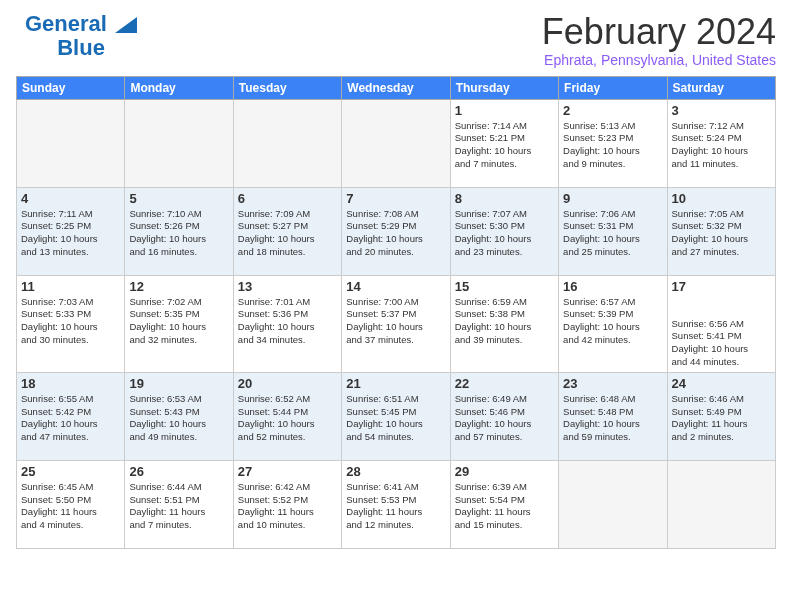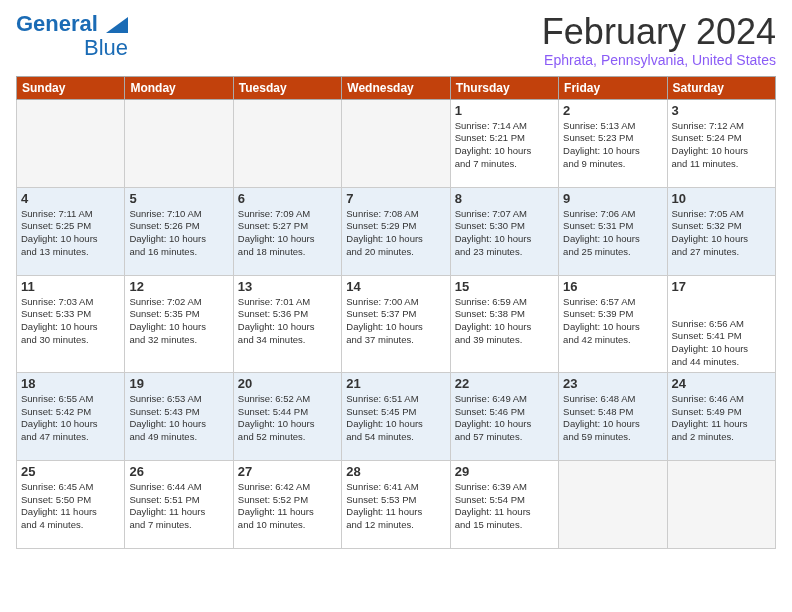--- a/index.html
+++ b/index.html
@@ -16,21 +16,22 @@
     }
     .header-area {
       display: flex;
       justify-content: space-between;
       align-items: flex-start;
       margin-bottom: 8px;
     }
     .logo {
       display: flex;
       flex-direction: column;
-      align-items: flex-end;
+      align-items: center;
+      margin-left: 9px;
     }
     .logo-text {
       font-size: 22px;
       font-weight: bold;
       color: #333;
       line-height: 1.1;
     }
     .logo-text span.blue { color: #1a6bb5; }
     .title-area {
       text-align: right;
@@ -44,21 +45,21 @@
     .location {
       font-size: 14px;
       color: #8b5cf6;
     }
     .calendar {
       width: 100%;
       border-collapse: collapse;
       table-layout: fixed;
     }
     .calendar th {
-      background-color: #c2410c;
+      background-color: #3b82f6;
       color: #fff;
       font-size: 12px;
       font-weight: bold;
       padding: 4px 5px;
       text-align: left;
       border: 1px solid #aaa;
     }
     .calendar td {
       border: 1px solid #ccc;
       vertical-align: top;
@@ -92,21 +93,21 @@
   <div class="header-area">
     <div class="logo">
       <div style="display:flex; align-items:center;">
         <span class="logo-text">
           <span class="blue">General</span>
           <svg width="22" height="16" viewBox="0 0 22 16" style="vertical-align:middle; margin-left:2px;">
             <polygon points="0,16 22,0 22,16" fill="#1a6bb5"></polygon>
           </svg>
         </span>
       </div>
-      <span class="logo-text" style="color:#1a6bb5; font-size:22px; font-weight:normal;">Blue</span>
+      <span class="logo-text" style="color:#1a6bb5; font-size:22px; font-weight:bold;">Blue</span>
     </div>
     <div class="title-area">
       <div class="month-title">February 2024</div>
       <div class="location">Ephrata, Pennsylvania, United States</div>
     </div>
   </div>
 
   <table class="calendar">
     <thead>
       <tr>

